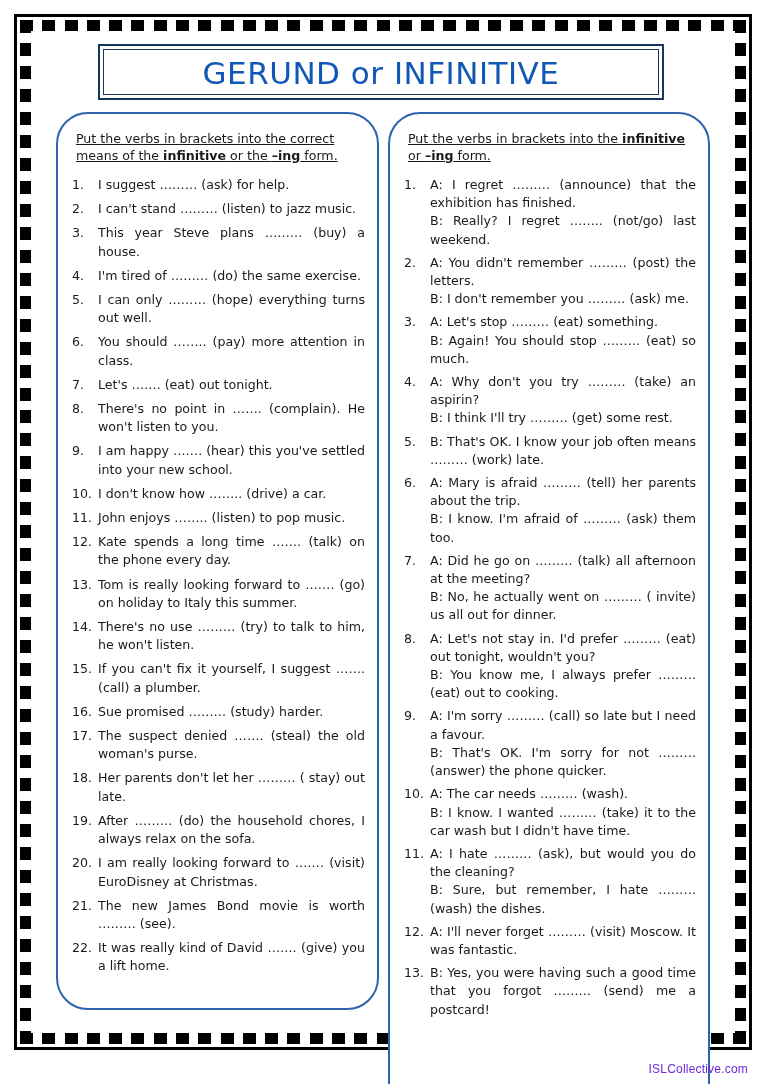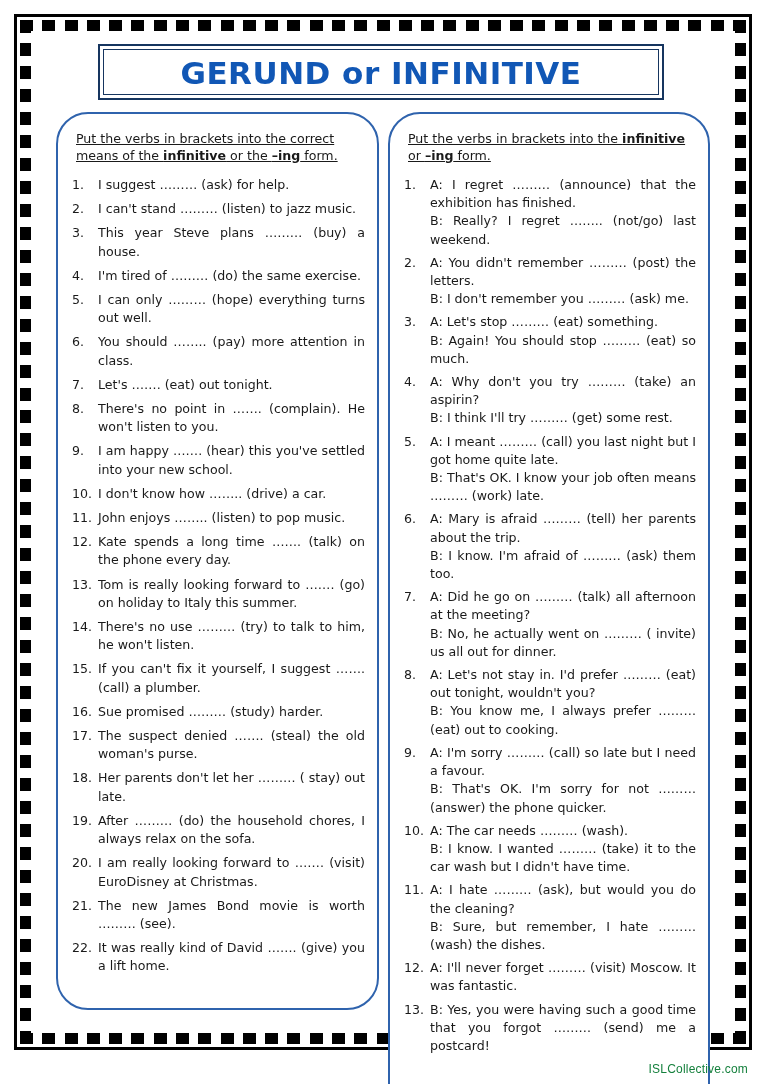--- a/index.html
+++ b/index.html
@@ -76,21 +76,21 @@
   .title-text {
     position: absolute;
     left: 0;
     right: 0;
     top: 9px;
     text-align: center;
     font-size: 31px;
     letter-spacing: 0.5px;
     color: #1157b5;
     font-family: "DejaVu Sans", sans-serif;
-    font-weight: 700;
+    font-weight: 400;
     z-index: 2;
   }
 
   
   .col {
     position: absolute;
     top: 112px;
     border: 2px solid #2f63ad;
     border-radius: 32px;
     background: #ffffff;
@@ -133,21 +133,21 @@
   .col-right ol.qlist > li { margin-bottom: 5px; }
   .line { display: block; }
   .line + .line { margin-top: 0px; }
 
   
   .footer {
     position: absolute;
     right: 18px;
     bottom: 8px;
     font-size: 12px;
-    color: #15803d;
+    color: #6d28d9;
     font-family: "Liberation Sans", sans-serif;
     letter-spacing: 0.2px;
   }
 </style>
 </head>
 <body>
 
 <div class="frame"></div>
 <div class="dash-row dash-top" id="dash-top">
     <i></i>
@@ -436,21 +436,20 @@
         <span class="line">A: Let's stop ……… (eat) something.</span>
         <span class="line">B: Again! You should stop ……… (eat) so much.</span>
       </li>
       <li>
         <span class="num">4.</span>
         <span class="line">A: Why don't you try ……… (take) an aspirin?</span>
         <span class="line">B: I think I'll try ……… (get) some rest.</span>
       </li>
       <li>
         <span class="num">5.</span>
-        <span class="line">A: I meant ……… (call) you last night but I got home quite late.</span>
         <span class="line">B: That's OK. I know your job often means ……… (work) late.</span>
       </li>
       <li>
         <span class="num">6.</span>
         <span class="line">A: Mary is afraid ……… (tell) her parents about the trip.</span>
         <span class="line">B: I know. I'm afraid of ……… (ask) them too.</span>
       </li>
       <li>
         <span class="num">7.</span>
         <span class="line">A: Did he go on ……… (talk) all afternoon at the meeting?</span>

